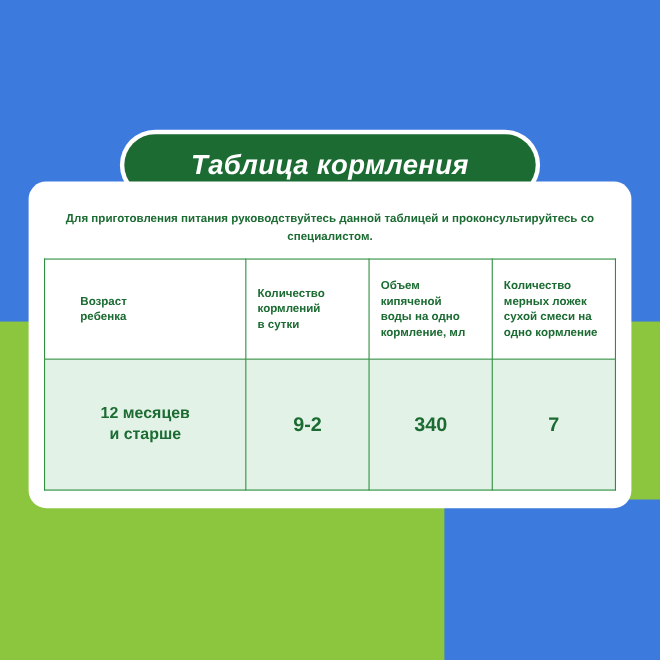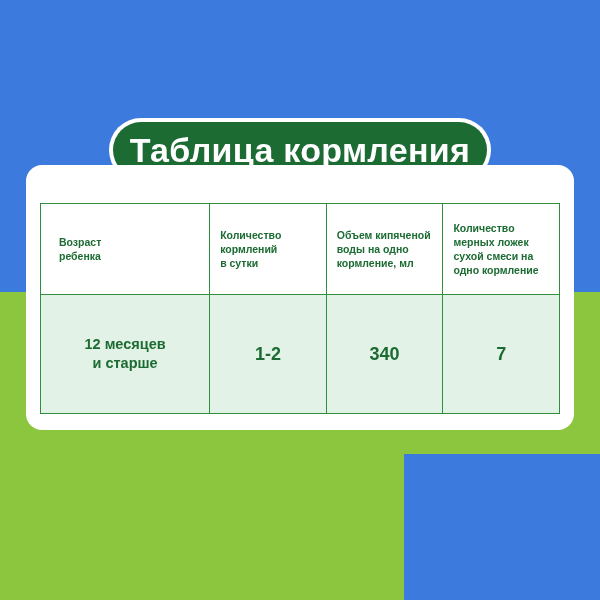--- a/index.html
+++ b/index.html
@@ -48,22 +48,23 @@
     height: 56px;
     background: #1b6b32;
     border-radius: 28px;
     display: flex;
     align-items: center;
     justify-content: center;
     box-shadow: 0 0 0 4px #ffffff;
   }
   .title-pill .title-text {
     color: #ffffff;
-    font-size: 34px;
+    font-size: 25px;
     font-weight: bold;
+    font-style: italic;
     letter-spacing: 0.3px;
   }
   .intro {
     padding: 26px 18px 12px 18px;
     text-align: center;
   }
   .intro p {
     margin: 0;
     color: #1b6b32;
     font-size: 10.5px;
@@ -88,21 +89,21 @@
     color: #1b6b32;
     font-size: 10.5px;
     line-height: 14px;
     font-weight: bold;
     text-align: left;
     padding: 14px 10px;
     height: 62px;
   }
   table.feed-table th.col-age {
     width: 27%;
-    padding-left: 18px;
+    padding-left: 32px;
   }
   table.feed-table td {
     background: #e3f2e6;
     color: #1b6b32;
     padding: 20px 10px;
     height: 78px;
   }
   td.age-cell {
     text-align: center;
     font-size: 14.5px;
@@ -123,36 +124,37 @@
 
   <div class="green-shape"></div>
 
   <div class="title-pill">
     <span class="title-text">Таблица кормления</span>
   </div>
 
   <div class="card">
 
     <div class="intro">
+      <p>Для приготовления питания руководствуйтесь данной таблицей и проконсультируйтесь со специалистом.</p>
     </div>
 
     <div class="table-wrap">
       <table class="feed-table">
         <thead>
           <tr>
             <th class="col-age">Возраст<br>ребенка</th>
             <th>Количество<br>кормлений<br>в сутки</th>
             <th>Объем кипяченой<br>воды на одно<br>кормление, мл</th>
             <th>Количество<br>мерных ложек<br>сухой смеси на<br>одно кормление</th>
           </tr>
         </thead>
         <tbody>
           <tr>
             <td class="age-cell">12 месяцев<br>и старше</td>
-            <td class="value-cell">1-2</td>
+            <td class="value-cell">9-2</td>
             <td class="value-cell">340</td>
             <td class="value-cell">7</td>
           </tr>
         </tbody>
       </table>
     </div>
 
   </div>
 </div>
 

